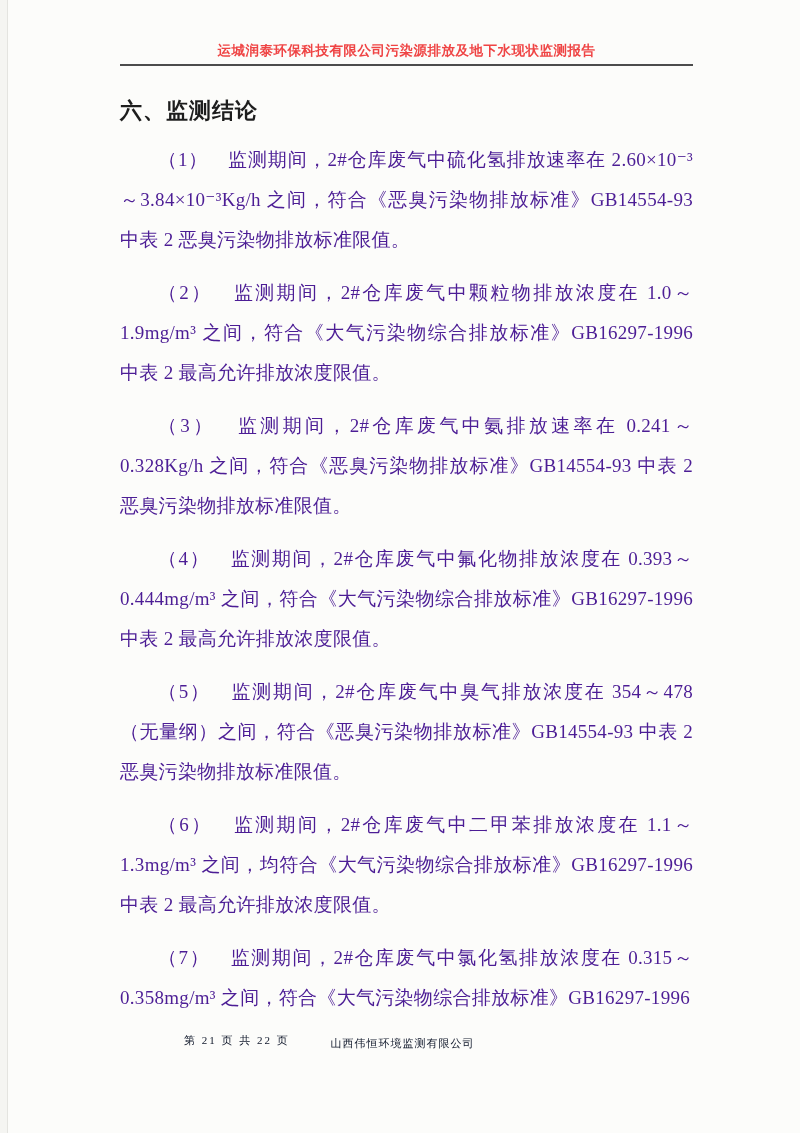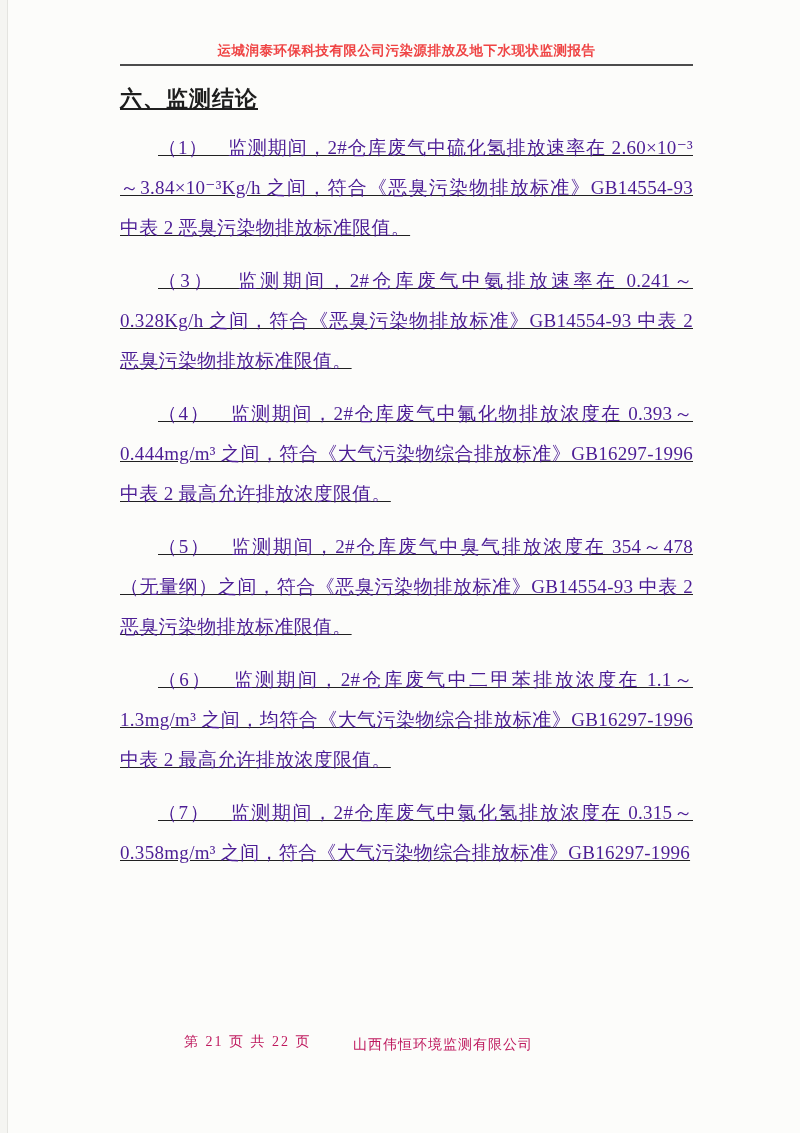--- a/index.html
+++ b/index.html
@@ -46,24 +46,23 @@
     color: #ef4444;
     white-space: nowrap;
   }
   .header-rule {
     margin-top: 4px;
     height: 2px;
     background: #4c4c4c;
   }
   .doc-body {
     position: absolute;
-    top: 84px;
+    top: 96px;
     left: 120px;
     width: 573px;
-    text-decoration: underline;
   }
   .section-title {
     margin: 0;
     font-size: 22px;
     line-height: 30px;
     font-weight: bold;
     letter-spacing: 1px;
     color: #1d1d1d;
   }
   .para {
@@ -76,22 +75,22 @@
     color: #4c1d95;
   }
   .para:first-of-type {
     margin-top: 14px;
   }
   .doc-footer {
     position: absolute;
     top: 1033px;
     left: 120px;
     width: 573px;
-    font-size: 14px;
-    color: #be185d;
+    font-size: 11px;
+    color: #0f172a;
     white-space: nowrap;
   }
   .page-info {
     display: inline-block;
     margin-left: 64px;
     letter-spacing: 2px;
   }
   .footer-company {
     display: inline-block;
     margin-left: 38px;
@@ -110,20 +109,21 @@
 
   <header class="doc-header">
     <div class="header-title">运城润泰环保科技有限公司污染源排放及地下水现状监测报告</div>
     <div class="header-rule"></div>
   </header>
 
   <main class="doc-body">
     <h1 class="section-title">六、监测结论</h1>
 
     <p class="para">（1）　监测期间，2#仓库废气中硫化氢排放速率在 2.60×10⁻³～3.84×10⁻³Kg/h 之间，符合《恶臭污染物排放标准》GB14554-93 中表 2 恶臭污染物排放标准限值。</p>
+    <p class="para">（2）　监测期间，2#仓库废气中颗粒物排放浓度在 1.0～1.9mg/m³ 之间，符合《大气污染物综合排放标准》GB16297-1996 中表 2 最高允许排放浓度限值。</p>
     <p class="para">（3）　监测期间，2#仓库废气中氨排放速率在 0.241～0.328Kg/h 之间，符合《恶臭污染物排放标准》GB14554-93 中表 2 恶臭污染物排放标准限值。</p>
     <p class="para">（4）　监测期间，2#仓库废气中氟化物排放浓度在 0.393～0.444mg/m³ 之间，符合《大气污染物综合排放标准》GB16297-1996 中表 2 最高允许排放浓度限值。</p>
     <p class="para">（5）　监测期间，2#仓库废气中臭气排放浓度在 354～478（无量纲）之间，符合《恶臭污染物排放标准》GB14554-93 中表 2 恶臭污染物排放标准限值。</p>
     <p class="para">（6）　监测期间，2#仓库废气中二甲苯排放浓度在 1.1～1.3mg/m³ 之间，均符合《大气污染物综合排放标准》GB16297-1996 中表 2 最高允许排放浓度限值。</p>
     <p class="para">（7）　监测期间，2#仓库废气中氯化氢排放浓度在 0.315～0.358mg/m³ 之间，符合《大气污染物综合排放标准》GB16297-1996</p>
   </main>
 
   <footer class="doc-footer">
     <span class="page-info">第 21 页 共 22 页</span>
     <span class="footer-company">山西伟恒环境监测有限公司</span>

